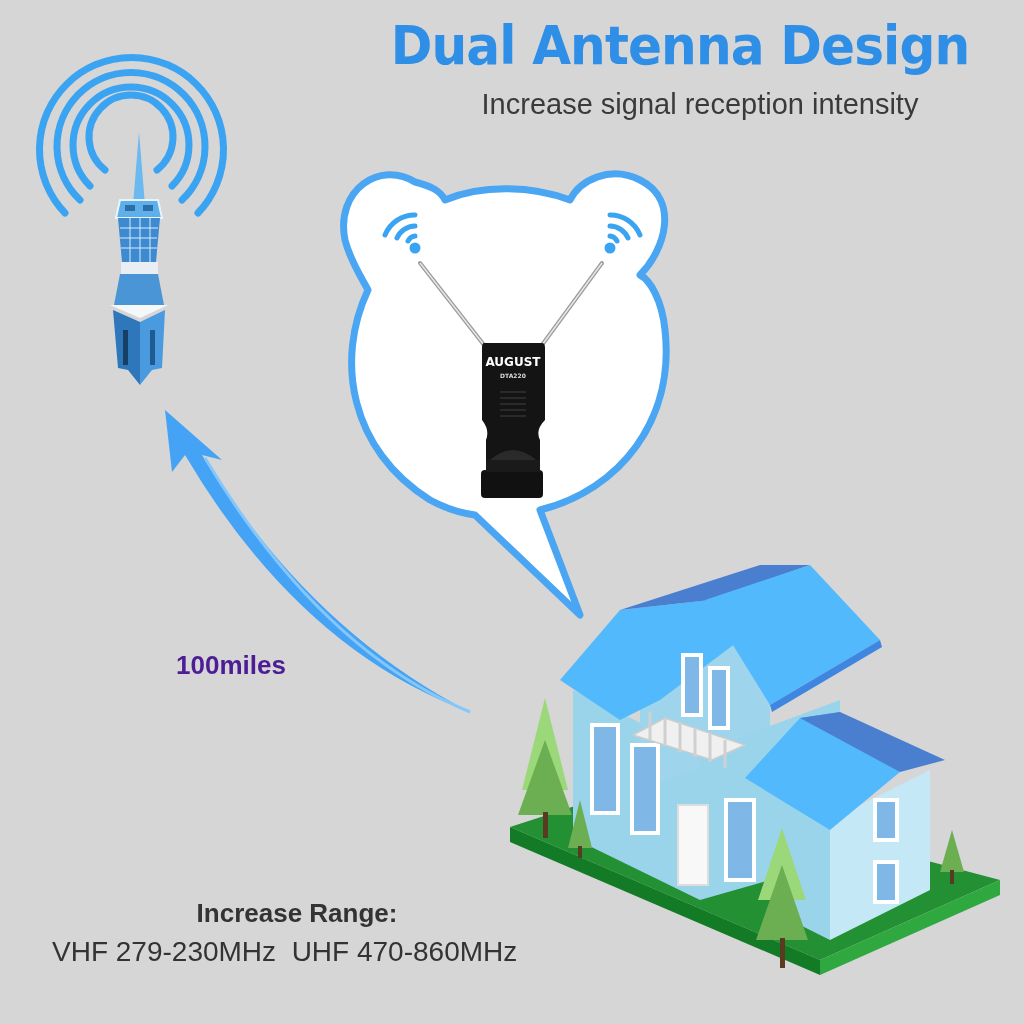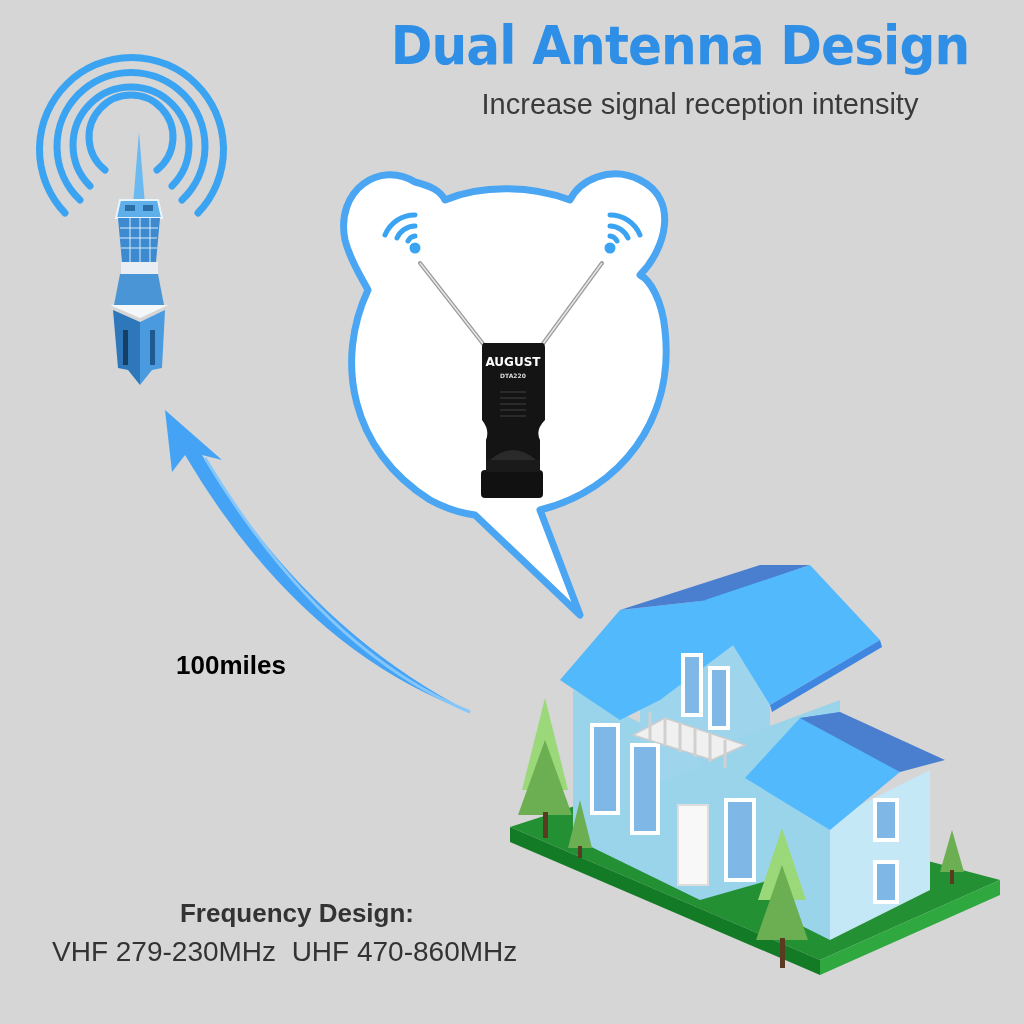--- a/index.html
+++ b/index.html
@@ -1,19 +1,19 @@
 <!DOCTYPE html>
 <html><head>
 <meta charset="utf-8">
 <style>
   html,body{margin:0;padding:0;}
   body{width:1024px;height:1024px;background:#d6d6d6;position:relative;overflow:hidden;font-family:"Liberation Sans",sans-serif;}
   .title{position:absolute;left:340px;top:14px;width:680px;text-align:center;font-family:"DejaVu Sans",sans-serif;font-weight:bold;font-size:54px;letter-spacing:-1px;color:#2f8fe6;transform:scaleX(0.93);transform-origin:center;}
   .subtitle{position:absolute;left:340px;top:88px;width:720px;text-align:center;font-family:"Liberation Sans",sans-serif;font-size:29px;color:#3a3a3a;}
-  .dist{position:absolute;left:176px;top:650px;font-family:"Liberation Sans",sans-serif;font-weight:bold;font-size:26px;color:#000000;}
+  .dist{position:absolute;left:176px;top:650px;font-family:"Liberation Sans",sans-serif;font-weight:bold;font-size:26px;color:#4c1d95;}
   .freq-title{position:absolute;left:0;top:898px;width:594px;text-align:center;font-family:"Liberation Sans",sans-serif;font-weight:bold;font-size:26px;color:#333;}
   .freq-values{position:absolute;left:52px;top:936px;font-family:"Liberation Sans",sans-serif;font-size:28px;color:#333;white-space:pre;}
   svg.art{position:absolute;left:0;top:0;}
   .brand{font-family:"DejaVu Sans",sans-serif;font-weight:bold;}
 </style>
 </head>
 <body>
 
 <svg class="art" width="1024" height="1024" viewBox="0 0 1024 1024">
 
@@ -154,14 +154,14 @@
 
 <div class="title">Dual Antenna Design</div>
 <div class="subtitle">Increase signal reception intensity</div>
 
 <svg class="art" width="1024" height="1024" viewBox="0 0 1024 1024" style="pointer-events:none;">
   <text x="513" y="366" text-anchor="middle" fill="#ffffff" font-size="12" class="brand">AUGUST</text>
   <text x="513" y="378" text-anchor="middle" fill="#dddddd" font-size="6" class="brand">DTA220</text>
 </svg>
 
 <div class="dist">100miles</div>
-<div class="freq-title">Frequency Design:</div>
+<div class="freq-title">Increase Range:</div>
 <div class="freq-values">VHF 279-230MHz  UHF 470-860MHz</div>
 
 </body></html>

